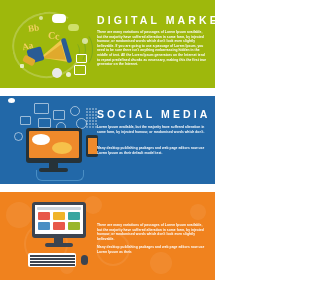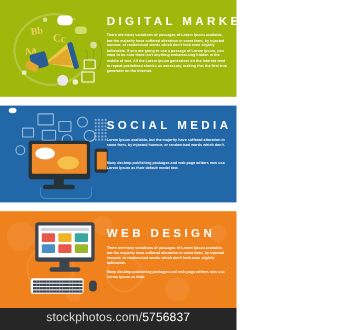--- a/index.html
+++ b/index.html
@@ -283,23 +283,19 @@
           <div class="key" style="left: 32.4px; top: 11px;"></div>
           <div class="key" style="left: 35.4px; top: 11px;"></div>
           <div class="key" style="left: 38.4px; top: 11px;"></div>
           <div class="key" style="left: 41.4px; top: 11px;"></div>
           <div class="key" style="left: 44.4px; top: 11px;"></div>
         </div>
       <div class="mouse"></div>
     </div>
 
     <div class="txt">
-      <div class="head">WEB DESIGN</div>
       <div class="body p1">There are many variations of passages of Lorem Ipsum available, but the majority have suffered alteration in some form, by injected humour, or randomised words which don't look even slightly believable.</div>
       <div class="body p2">Many desktop publishing packages and web page editors now use Lorem Ipsum as their.</div>
     </div>
   </div>
 
-  <div class="wm">
-    <div class="wm-txt"><span>stockphotos.com/</span><span class="wm-num">5756837</span></div>
-  </div>
 
 </div>
 
 </body></html>

